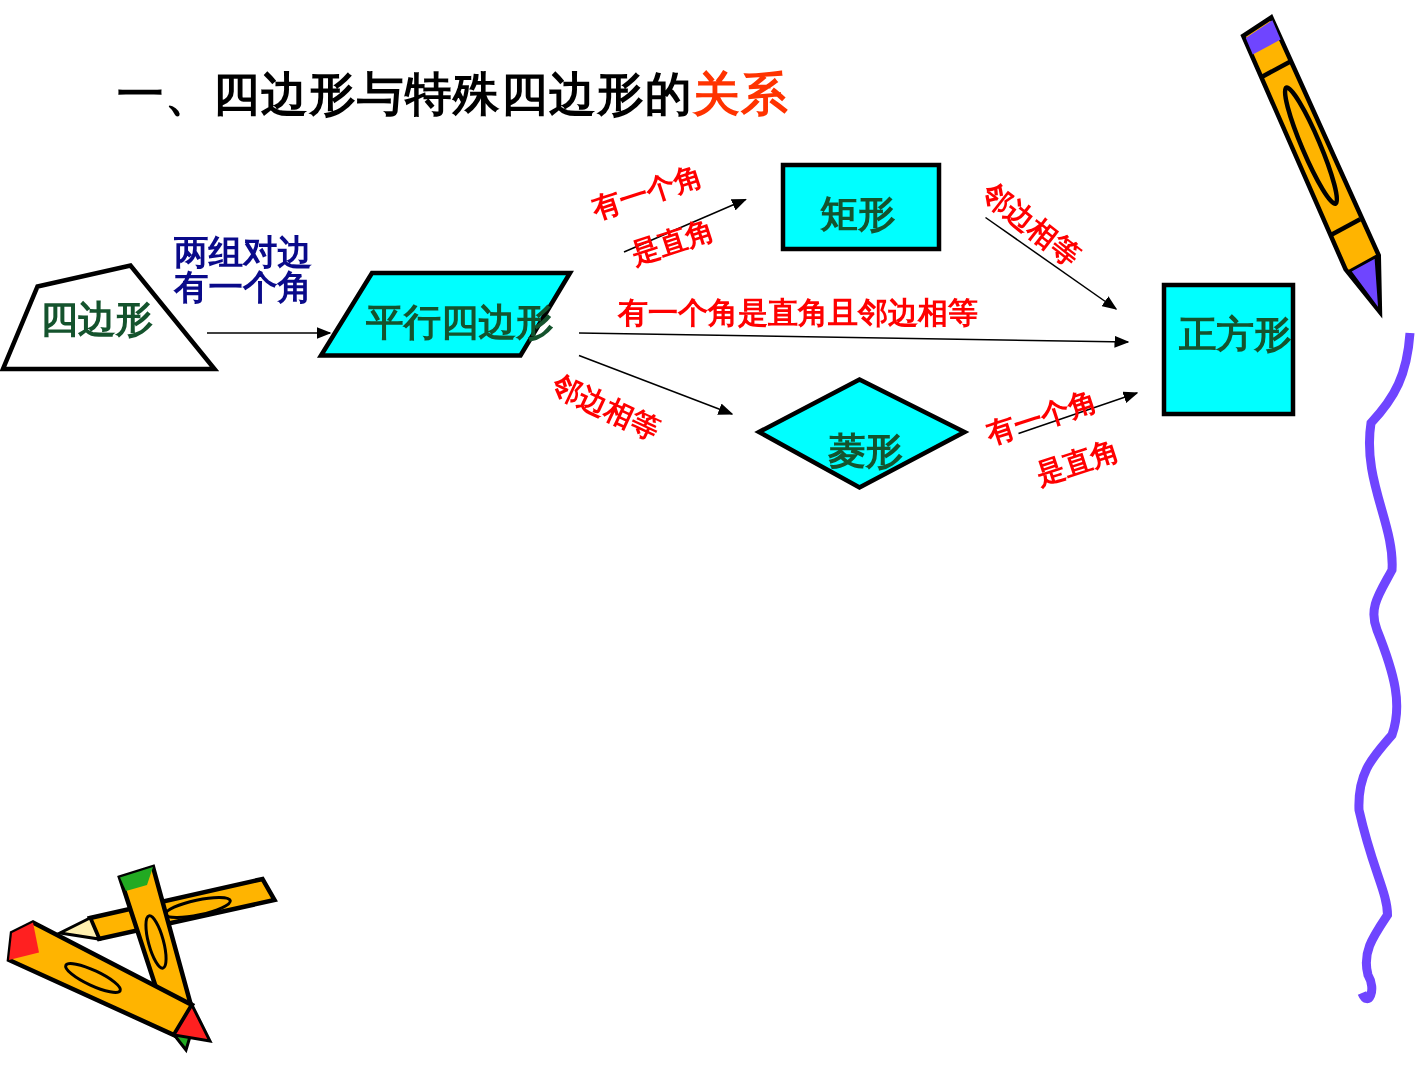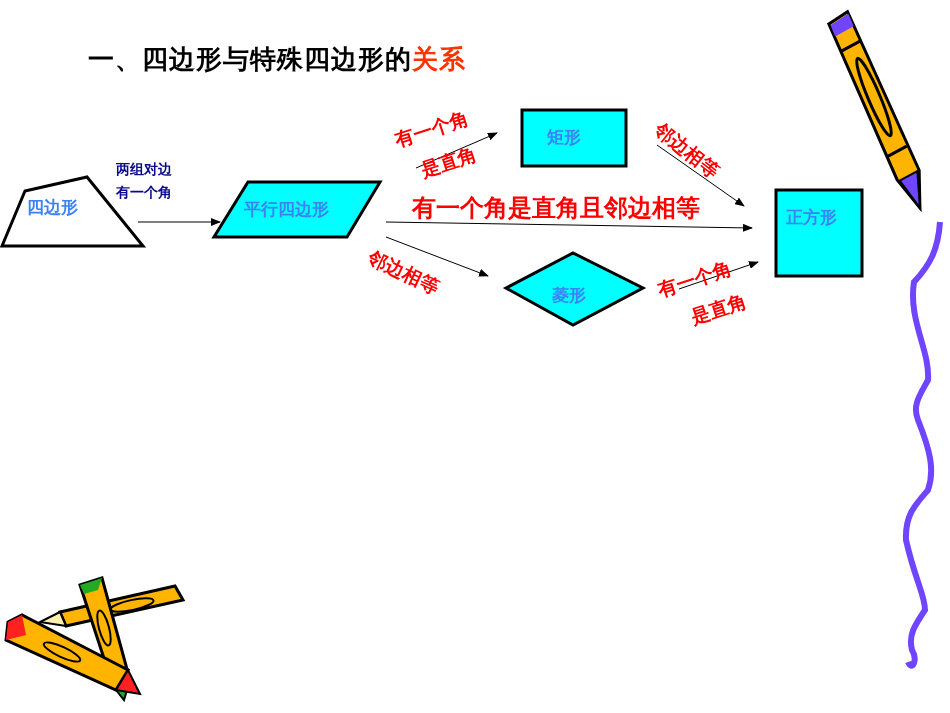--- a/index.html
+++ b/index.html
@@ -1,22 +1,22 @@
 <!DOCTYPE html>
 <html><head>
 <meta charset="utf-8">
 <style>
   html, body { margin:0; padding:0; }
   body { width:950px; height:713px; background:#ffffff; position:relative; overflow:hidden;
          font-family:"DejaVu Sans", sans-serif; }
   .abs { position:absolute; }
-  .title { left:88px; top:42px; font-size:26px; font-weight:bold; color:#000; letter-spacing:1px; white-space:nowrap; }
+  .title { left:78px; top:42px; font-size:31px; font-weight:bold; color:#000; letter-spacing:1px; white-space:nowrap; }
   .title .hl { color:#ff3300; }
-  .node-text { position:absolute; font-weight:bold; color:#3b82f6; font-size:17px; white-space:nowrap; }
-  .label-blue { position:absolute; font-weight:bold; color:#0a0a8a; font-size:14px; line-height:23px; text-align:center; white-space:nowrap; }
+  .node-text { position:absolute; font-weight:bold; color:#14532d; font-size:25px; white-space:nowrap; }
+  .label-blue { position:absolute; font-weight:bold; color:#0a0a8a; font-size:23px; line-height:23px; text-align:center; white-space:nowrap; }
   .label-red { position:absolute; font-weight:bold; color:#ff0000; font-size:19px; white-space:nowrap; line-height:23px; }
   svg.layer { position:absolute; left:0; top:0; }
 </style>
 </head>
 <body>
 
 <div class="abs title">
   <span>一、四边形与特殊四边形的</span><span class="hl">关系</span>
 </div>
 
@@ -84,18 +84,18 @@
 <div class="label-blue" style="left:116px; top:158px;">
   <div>两组对边</div>
   <div>有一个角</div>
 </div>
 
 <div class="label-red" style="left:392px; top:130px; transform:rotate(-18deg); transform-origin:left top;">有一个角</div>
 <div class="label-red" style="left:418px; top:160px; transform:rotate(-18deg); transform-origin:left top;">是直角</div>
 
 <div class="label-red" style="left:664px; top:118px; transform:rotate(38deg); transform-origin:left top;">邻边相等</div>
 
-<div class="label-red" style="left:412px; top:197px; font-size:24px;">有一个角是直角且邻边相等</div>
+<div class="label-red" style="left:412px; top:197px; font-size:20px;">有一个角是直角且邻边相等</div>
 
 <div class="label-red" style="left:374px; top:246px; transform:rotate(25deg); transform-origin:left top;">邻边相等</div>
 
 <div class="label-red" style="left:655px; top:280px; transform:rotate(-18deg); transform-origin:left top;">有一个角</div>
 <div class="label-red" style="left:688px; top:307px; transform:rotate(-18deg); transform-origin:left top;">是直角</div>
 
 </body></html>

